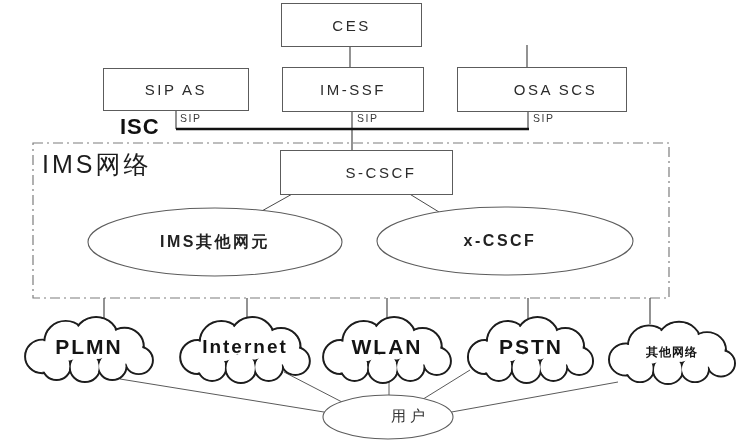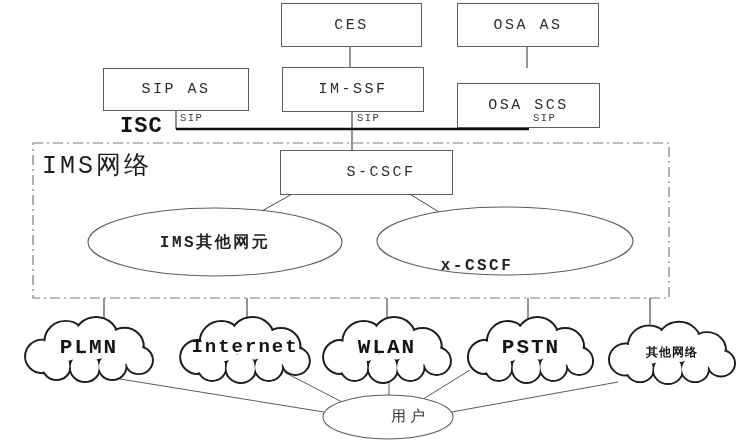--- a/index.html
+++ b/index.html
@@ -1,18 +1,18 @@
 <!DOCTYPE html>
 <html><head>
 <meta charset="utf-8">
 <style>
   html,body { margin:0; padding:0; background:#fff; }
   .canvas {
     position:relative; width:753px; height:445px; background:#ffffff;
-    font-family:Liberation Mono, monospace; overflow:hidden;
+    font-family:Liberation Sans, sans-serif; overflow:hidden;
   }
   svg.wires { position:absolute; left:0; top:0; width:753px; height:445px; }
   .box {
     position:absolute; background:#fff; border:1px solid #5c5c5c;
     display:flex; align-items:center; justify-content:center;
     font-size:15px; letter-spacing:2.5px; color:#2b2b2b;
   }
   .lbl { position:absolute; color:#222; white-space:nowrap; }
   .ctr { transform:translate(-50%,-50%); }
   .isc { font-size:22px; font-weight:bold; letter-spacing:1px; color:#111; }
@@ -94,34 +94,33 @@
     <use href="#cloud" x="18" y="312" width="142" height="71"></use>
     <use href="#cloud" x="173" y="312" width="144" height="72"></use>
     <use href="#cloud" x="316" y="312" width="142" height="72"></use>
     <use href="#cloud" x="461" y="312" width="139" height="72"></use>
     <use href="#cloud" x="602" y="317" width="140" height="68"></use>
 
     <ellipse cx="388" cy="417" rx="65" ry="22" fill="#ffffff" stroke="#5c5c5c" stroke-width="1.1"></ellipse>
   </svg>
 
   <div class="box" style="left:281px; top:3px;  width:139px; height:42px;">CES</div>
-  <div class="box" style="left:457px; top:3px;  width:140px; height:42px;">OSA AS</div>
   <div class="box" style="left:282px; top:67px; width:140px; height:43px;">IM-SSF</div>
   <div class="box" style="left:103px; top:68px; width:144px; height:41px;">SIP AS</div>
-  <div class="box" style="left:457px; top:83px; width:141px; height:43px;">OSA SCS</div>
+  <div class="box" style="left:457px; top:67px; width:141px; height:43px;padding-left:27px;">OSA SCS</div>
   <div class="box" style="left:280px; top:150px; width:142px; height:43px;padding-left:29px;">S-CSCF</div>
 
   <div class="lbl isc" style="left:120px; top:114px;">ISC</div>
   <div class="lbl sip" style="left:180px; top:112px;">SIP</div>
   <div class="lbl sip" style="left:357px; top:112px;">SIP</div>
   <div class="lbl sip" style="left:533px; top:112px;">SIP</div>
   <div class="lbl ims-net" style="left:42px; top:148px;">IMS网络</div>
 
   <div class="lbl ell-lbl ctr" style="left:215px; top:242px;">IMS其他网元</div>
-  <div class="lbl ell-lbl ctr" style="left:477px; top:241px;margin-top:25px;">x-CSCF</div>
+  <div class="lbl ell-lbl ctr" style="left:500px; top:241px;">x-CSCF</div>
   <div class="lbl user-lbl ctr" style="left:390px; top:416px;">用户</div>
 
   <div class="lbl cloud-lbl ctr" style="left:89px;  top:347px;">PLMN</div>
   <div class="lbl cloud-lbl thin ctr" style="left:245px; top:347px;">Internet</div>
   <div class="lbl cloud-lbl ctr" style="left:531px; top:347px;">PSTN</div>
   <div class="lbl cloud-lbl ctr" style="left:387px; top:347px;">WLAN</div>
   <div class="lbl cloud-lbl cjk ctr" style="left:672px; top:352px;">其他网络</div>
 
 </div>
 

